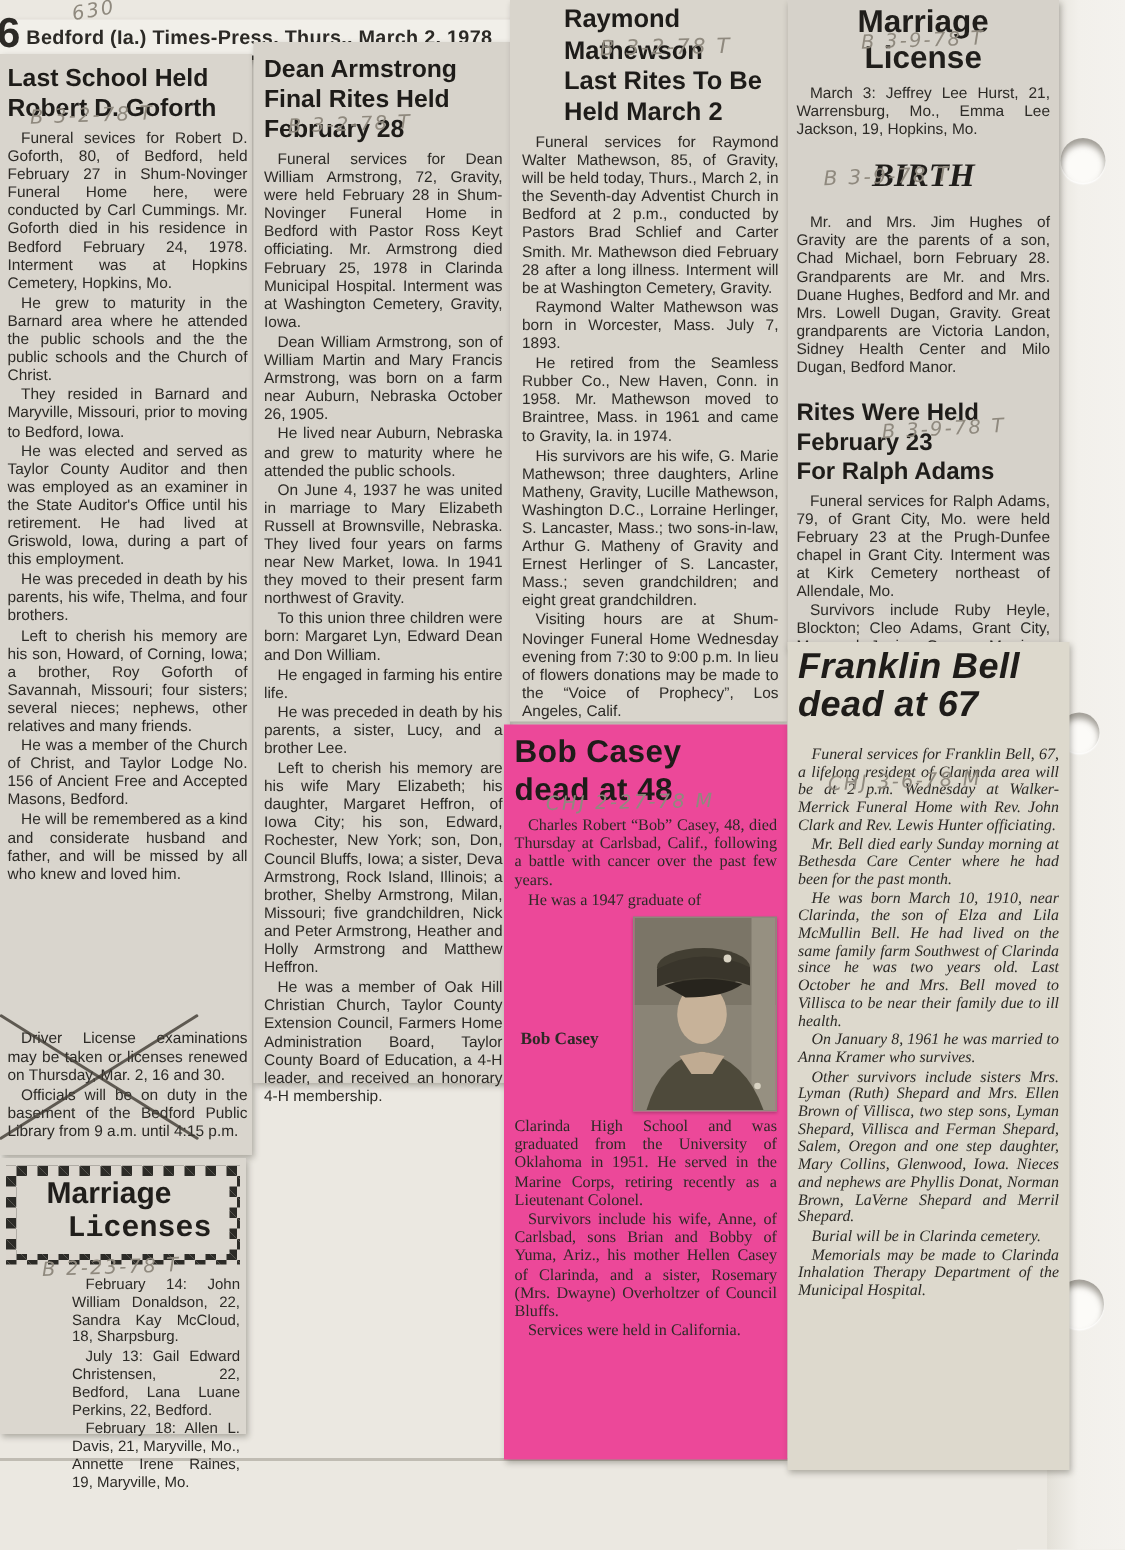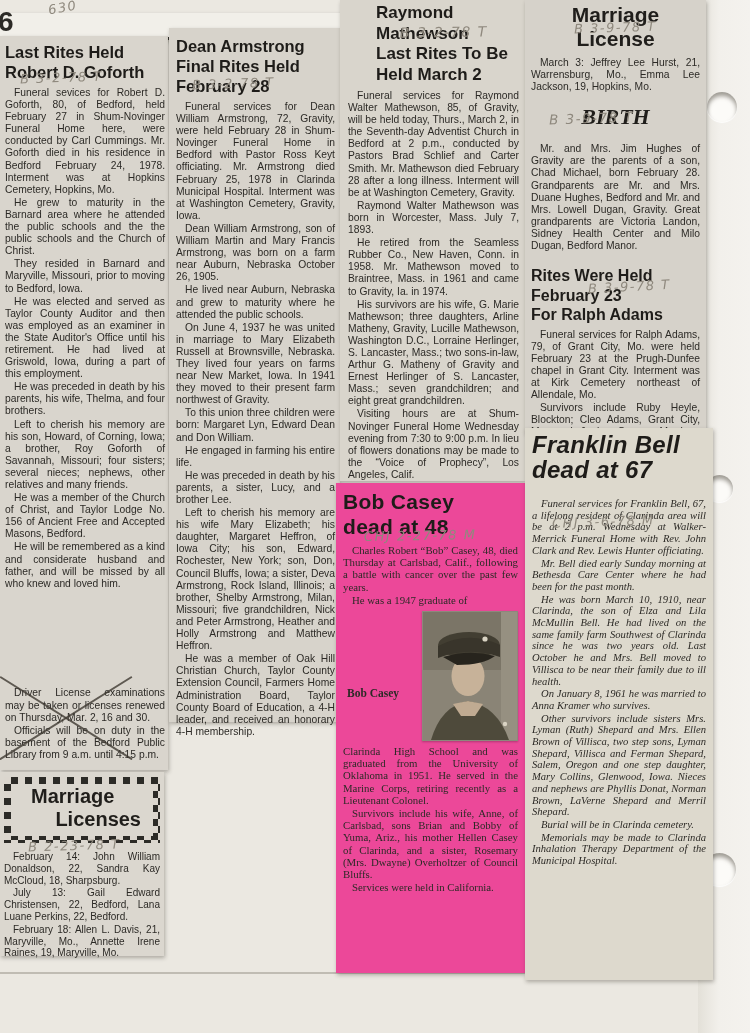--- a/index.html
+++ b/index.html
@@ -38,22 +38,22 @@
   .xmark::after{transform:rotate(-32deg);}
 
   .mlbox-clip{left:0;top:772px;width:164px;height:184px;background:#dbd7cf;padding:5px 4px 4px;}
   .checker{padding:7px;background-color:#dbd6ce;
       background-image:linear-gradient(45deg,#2c2b27 25%,transparent 25%,transparent 75%,#2c2b27 75%),
                        linear-gradient(45deg,#2c2b27 25%,transparent 25%,transparent 75%,#2c2b27 75%);
       background-size:14px 14px;background-position:0 0,7px 7px;margin-bottom:8px;}
   .checker-inner{background:#dbd7cf;padding:1px 4px 5px;}
   .mlbox-title{font-size:20px;line-height:23px;font-weight:bold;color:#201e1b;}
   .mlbox-title .l1{padding-left:16px;}
-  .mlbox-title .l2{text-align:right;padding-right:8px;}
-  .mlbox-clip p.col{font-size:10px;line-height:11.8px;}
+  .mlbox-title .l2{text-align:right;padding-right:8px;font-family:Liberation Mono, monospace;}
+  .mlbox-clip p.col{font-size:10px;line-height:11.8px;margin-left:44px;}
 
   
   .armstrong-clip{left:169px;top:28px;width:171px;height:694px;background:#d7d3cb;padding:8px 5px 8px 7px;}
   .armstrong-clip .hl{font-size:16.5px;line-height:20px;}
 
   
   .mathewson-clip{left:340px;top:0;width:185px;height:481px;background:#d9d5cc;padding:3px 6px 6px 8px;}
   .mathewson-clip .hl{font-size:17px;line-height:20.5px;margin-left:28px;}
 
   .casey-clip{left:336px;top:483px;width:189px;height:490px;background:#ec4899;padding:6px 7px;}
@@ -83,25 +83,26 @@
 <div class="page">
 
   <div class="right-margin"></div>
   <div class="hole" style="left:707px;top:92px;width:30px;height:30px;"></div>
   <div class="hole" style="left:706px;top:475px;width:27px;height:27px;"></div>
   <div class="hole" style="left:703px;top:853px;width:33px;height:33px;"></div>
   <div class="page-edge-line"></div>
 
   <div class="clip header-clip">
     <span class="big-six">6</span>
+    <span class="masthead">Bedford (Ia.) Times-Press, Thurs., March 2, 1978</span>
   </div>
 
   <div class="clip goforth-clip">
     <div class="hl-block">
-      <div class="hl">Last Rites Held</div>
+      <div class="hl">Last School Held</div>
       <div class="hl">Robert D. Goforth</div>
     </div>
     <p class="col">Funeral sevices for Robert D. Goforth, 80, of Bedford, held February 27 in Shum-Novinger Funeral Home here, were conducted by Carl Cummings. Mr. Goforth died in his residence in Bedford February 24, 1978. Interment was at Hopkins Cemetery, Hopkins, Mo.</p>
     <p class="col">He grew to maturity in the Barnard area where he attended the public schools and the the public schools and the Church of Christ.</p>
     <p class="col">They resided in Barnard and Maryville, Missouri, prior to moving to Bedford, Iowa.</p>
     <p class="col">He was elected and served as Taylor County Auditor and then was employed as an examiner in the State Auditor's Office until his retirement. He had lived at Griswold, Iowa, during a part of this employment.</p>
     <p class="col">He was preceded in death by his parents, his wife, Thelma, and four brothers.</p>
     <p class="col">Left to cherish his memory are his son, Howard, of Corning, Iowa; a brother, Roy Goforth of Savannah, Missouri; four sisters; several nieces; nephews, other relatives and many friends.</p>
     <p class="col">He was a member of the Church of Christ, and Taylor Lodge No. 156 of Ancient Free and Accepted Masons, Bedford.</p>
     <p class="col">He will be remembered as a kind and considerate husband and father, and will be missed by all who knew and loved him.</p>

